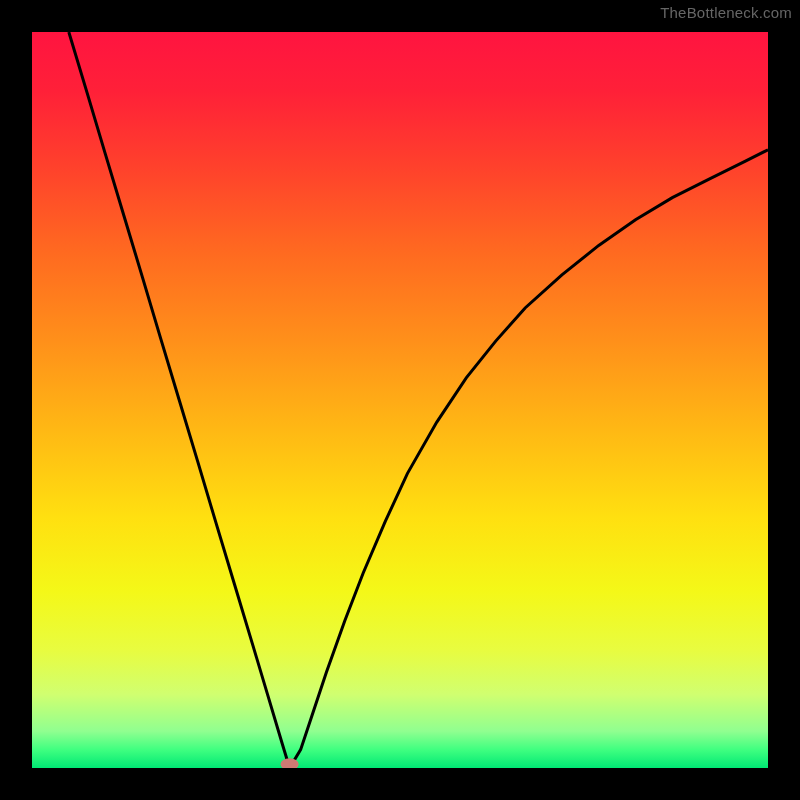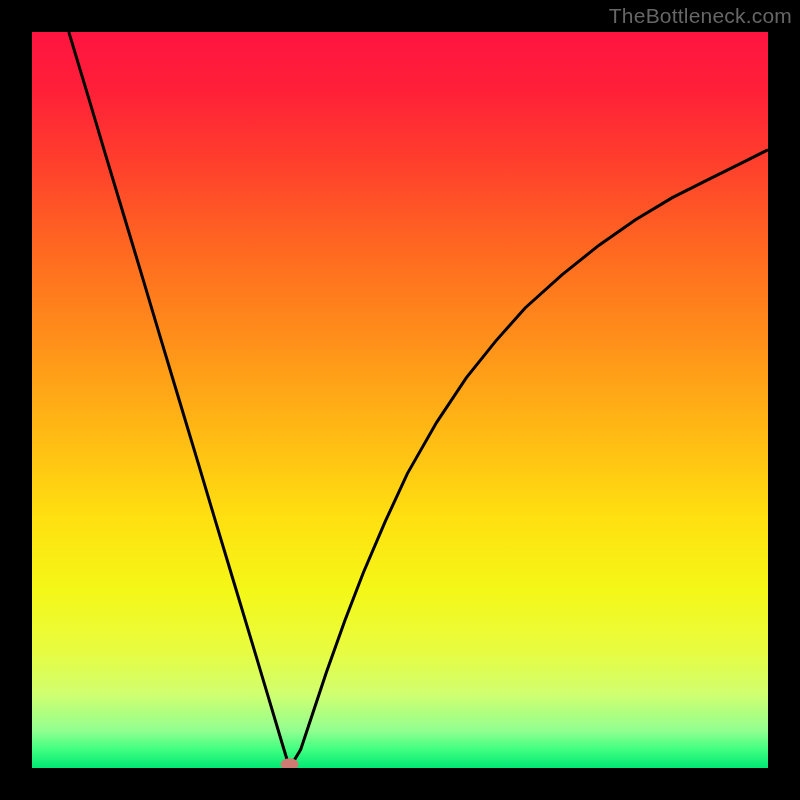--- a/index.html
+++ b/index.html
@@ -21,21 +21,21 @@
     left: 32px;
     top: 32px;
     width: 736px;
     height: 736px;
   }
   .source {
     position: absolute;
     top: 4px;
     right: 8px;
     color: #666;
-    font-size: 21px;
+    font-size: 15px;
     font-weight: 500;
     letter-spacing: 0.2px;
   }
 </style>
 </head>
 <body>
 
 <div class="frame">
   <div class="source">TheBottleneck.com</div>
   <svg class="plot" viewBox="0 0 100 100" preserveAspectRatio="none">

